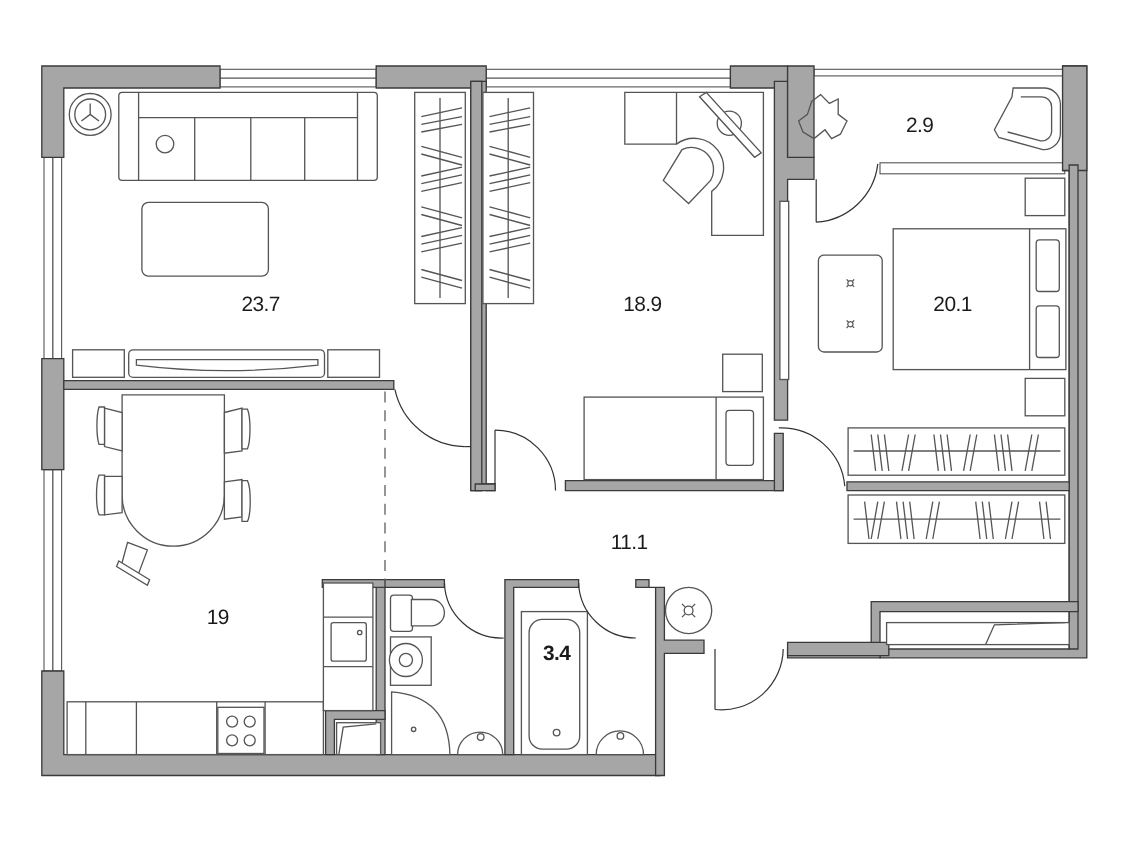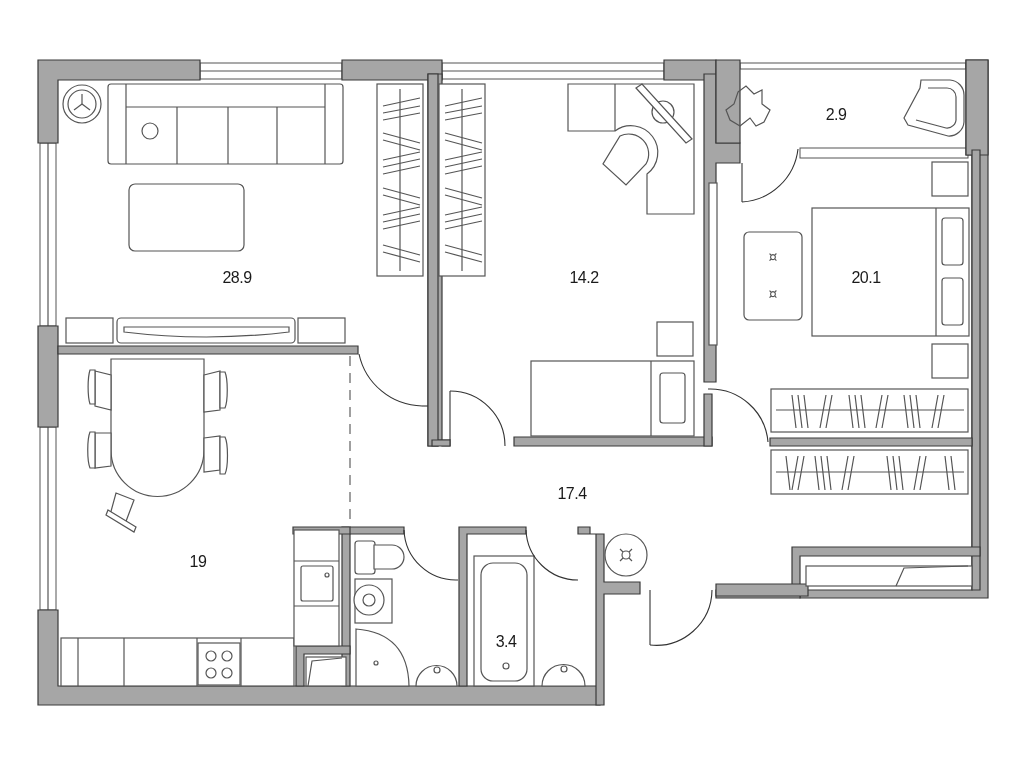--- a/index.html
+++ b/index.html
@@ -4,21 +4,21 @@
 <style>
   html, body { margin: 0; padding: 0; background: #ffffff; }
   body { width: 1024px; height: 768px; overflow: hidden; font-family: "Liberation Sans", sans-serif; }
   #plan { position: absolute; left: 0; top: 0; width: 1024px; height: 768px; }
   .wall { fill: #a6a6a6; stroke: #3a3a3a; stroke-width: 1.2; }
   .win { fill: #ffffff; stroke: #555; stroke-width: 1; }
   .fur { fill: #ffffff; stroke: #555; stroke-width: 1.2; }
   .ln { fill: none; stroke: #555; stroke-width: 1.2; }
   .door { fill: none; stroke: #333; stroke-width: 1.1; }
   .dash { fill: none; stroke: #777; stroke-width: 1.4; stroke-dasharray: 10 7; }
-  .room-label { position: absolute; font-family: "Liberation Sans", sans-serif; font-size: 16px; color: #1a1a1a; letter-spacing: -0.5px; transform: translate(-50%, -50%); white-space: nowrap; }
+  .room-label { position: absolute; font-family: "Liberation Sans", sans-serif; font-size: 19px; color: #1a1a1a; letter-spacing: -0.5px; transform: translate(-50%, -50%); white-space: nowrap; }
 </style>
 </head>
 <body>
 
 <div>
 <svg id="plan" viewBox="0 0 1024 768" xmlns="http://www.w3.org/2000/svg">
 
   <g>
     <rect class="win" x="200" y="63" width="142" height="16"></rect>
     <line class="ln" x1="200" y1="71" x2="342" y2="71"></line>
@@ -200,20 +200,20 @@
     <path class="door" d="M798,149 A60,60 0 0 1 742,202"></path>
     <line class="door" x1="742" y1="163" x2="742" y2="202"></line>
     <path class="door" d="M404,530 A52,52 0 0 0 458,580"></path>
     <path class="door" d="M526,530 A52,52 0 0 0 578,580"></path>
     <path class="door" d="M712,590 A56,56 0 0 1 650,645"></path>
     <line class="door" x1="650" y1="590" x2="650" y2="645"></line>
     <line class="dash" x1="350" y1="356" x2="350" y2="527"></line>
   </g>
 </svg>
 
-<div class="room-label" style="left:237px; top:278px;">28.9</div>
-<div class="room-label" style="left:584px; top:278px;">14.2</div>
+<div class="room-label" style="left:237px; top:278px;">23.7</div>
+<div class="room-label" style="left:584px; top:278px;">18.9</div>
 <div class="room-label" style="left:836px; top:115px;">2.9</div>
 <div class="room-label" style="left:866px; top:278px;">20.1</div>
-<div class="room-label" style="left:572px; top:494px;">17.4</div>
+<div class="room-label" style="left:572px; top:494px;">11.1</div>
 <div class="room-label" style="left:198px; top:562px;">19</div>
-<div class="room-label" style="left:506px; top:642px;">3.4</div>
+<div class="room-label" style="left:506px; top:595px;font-weight:bold;">3.4</div>
 </div>
 
 </body></html>

